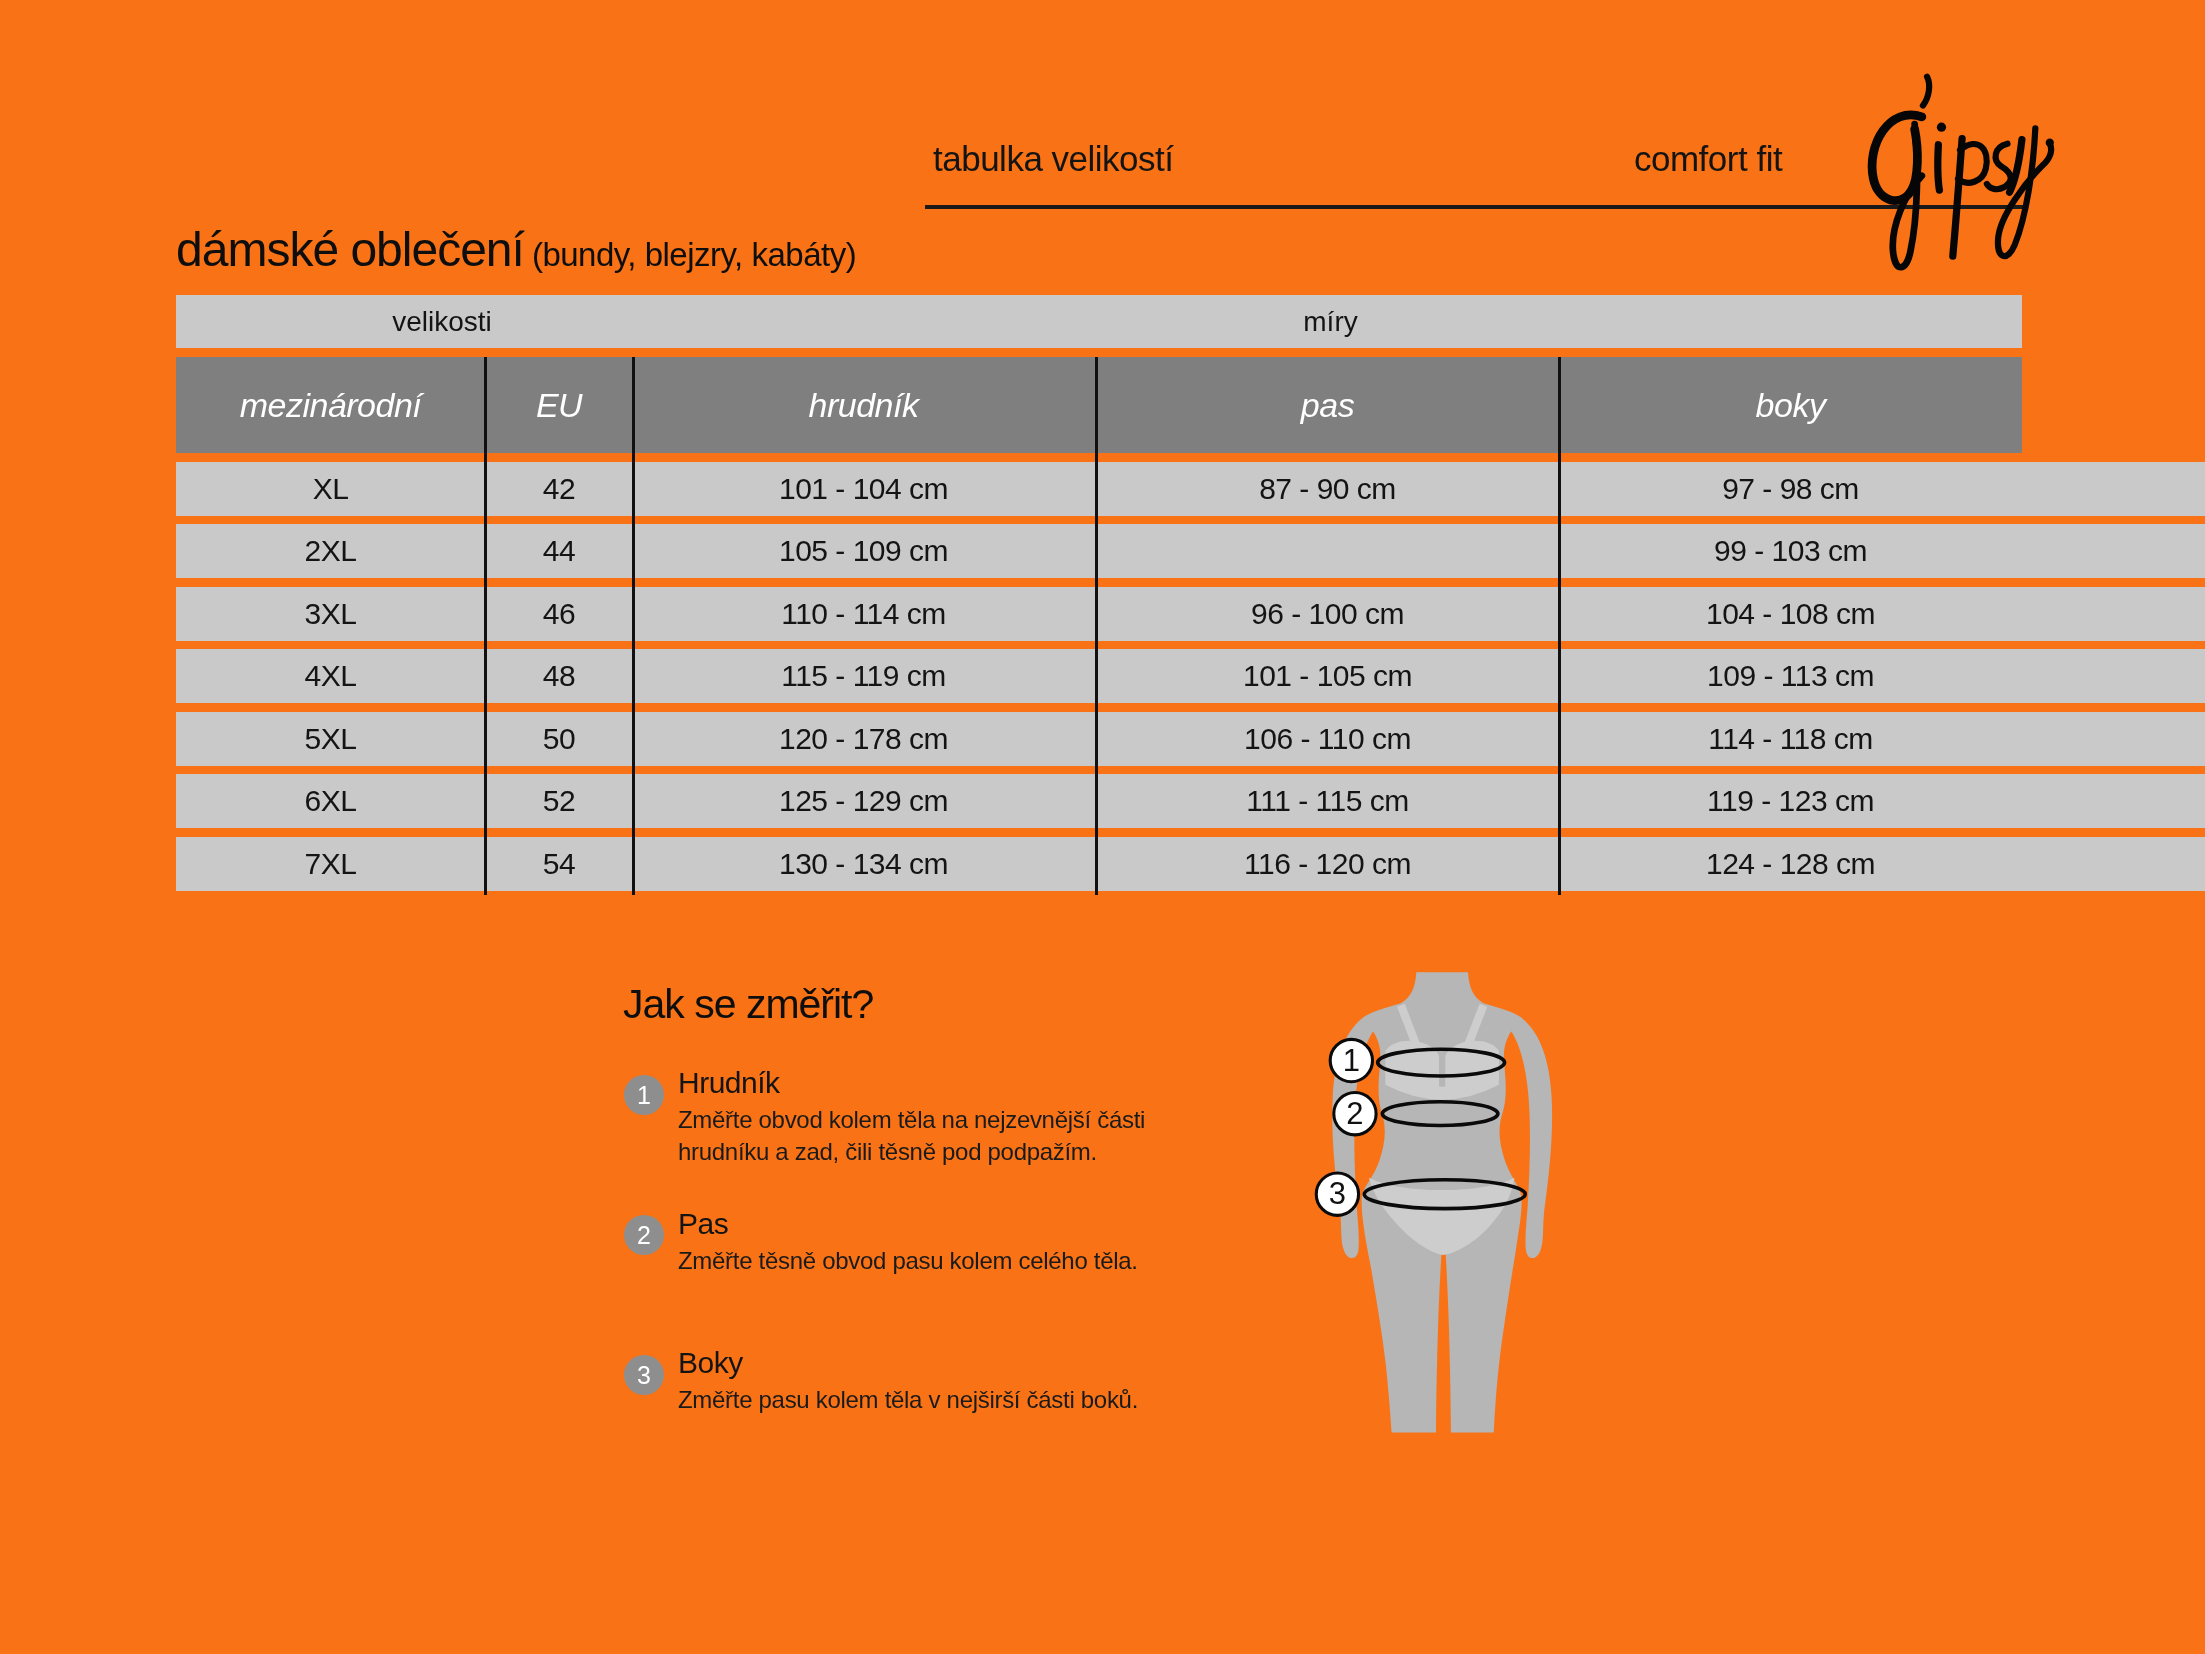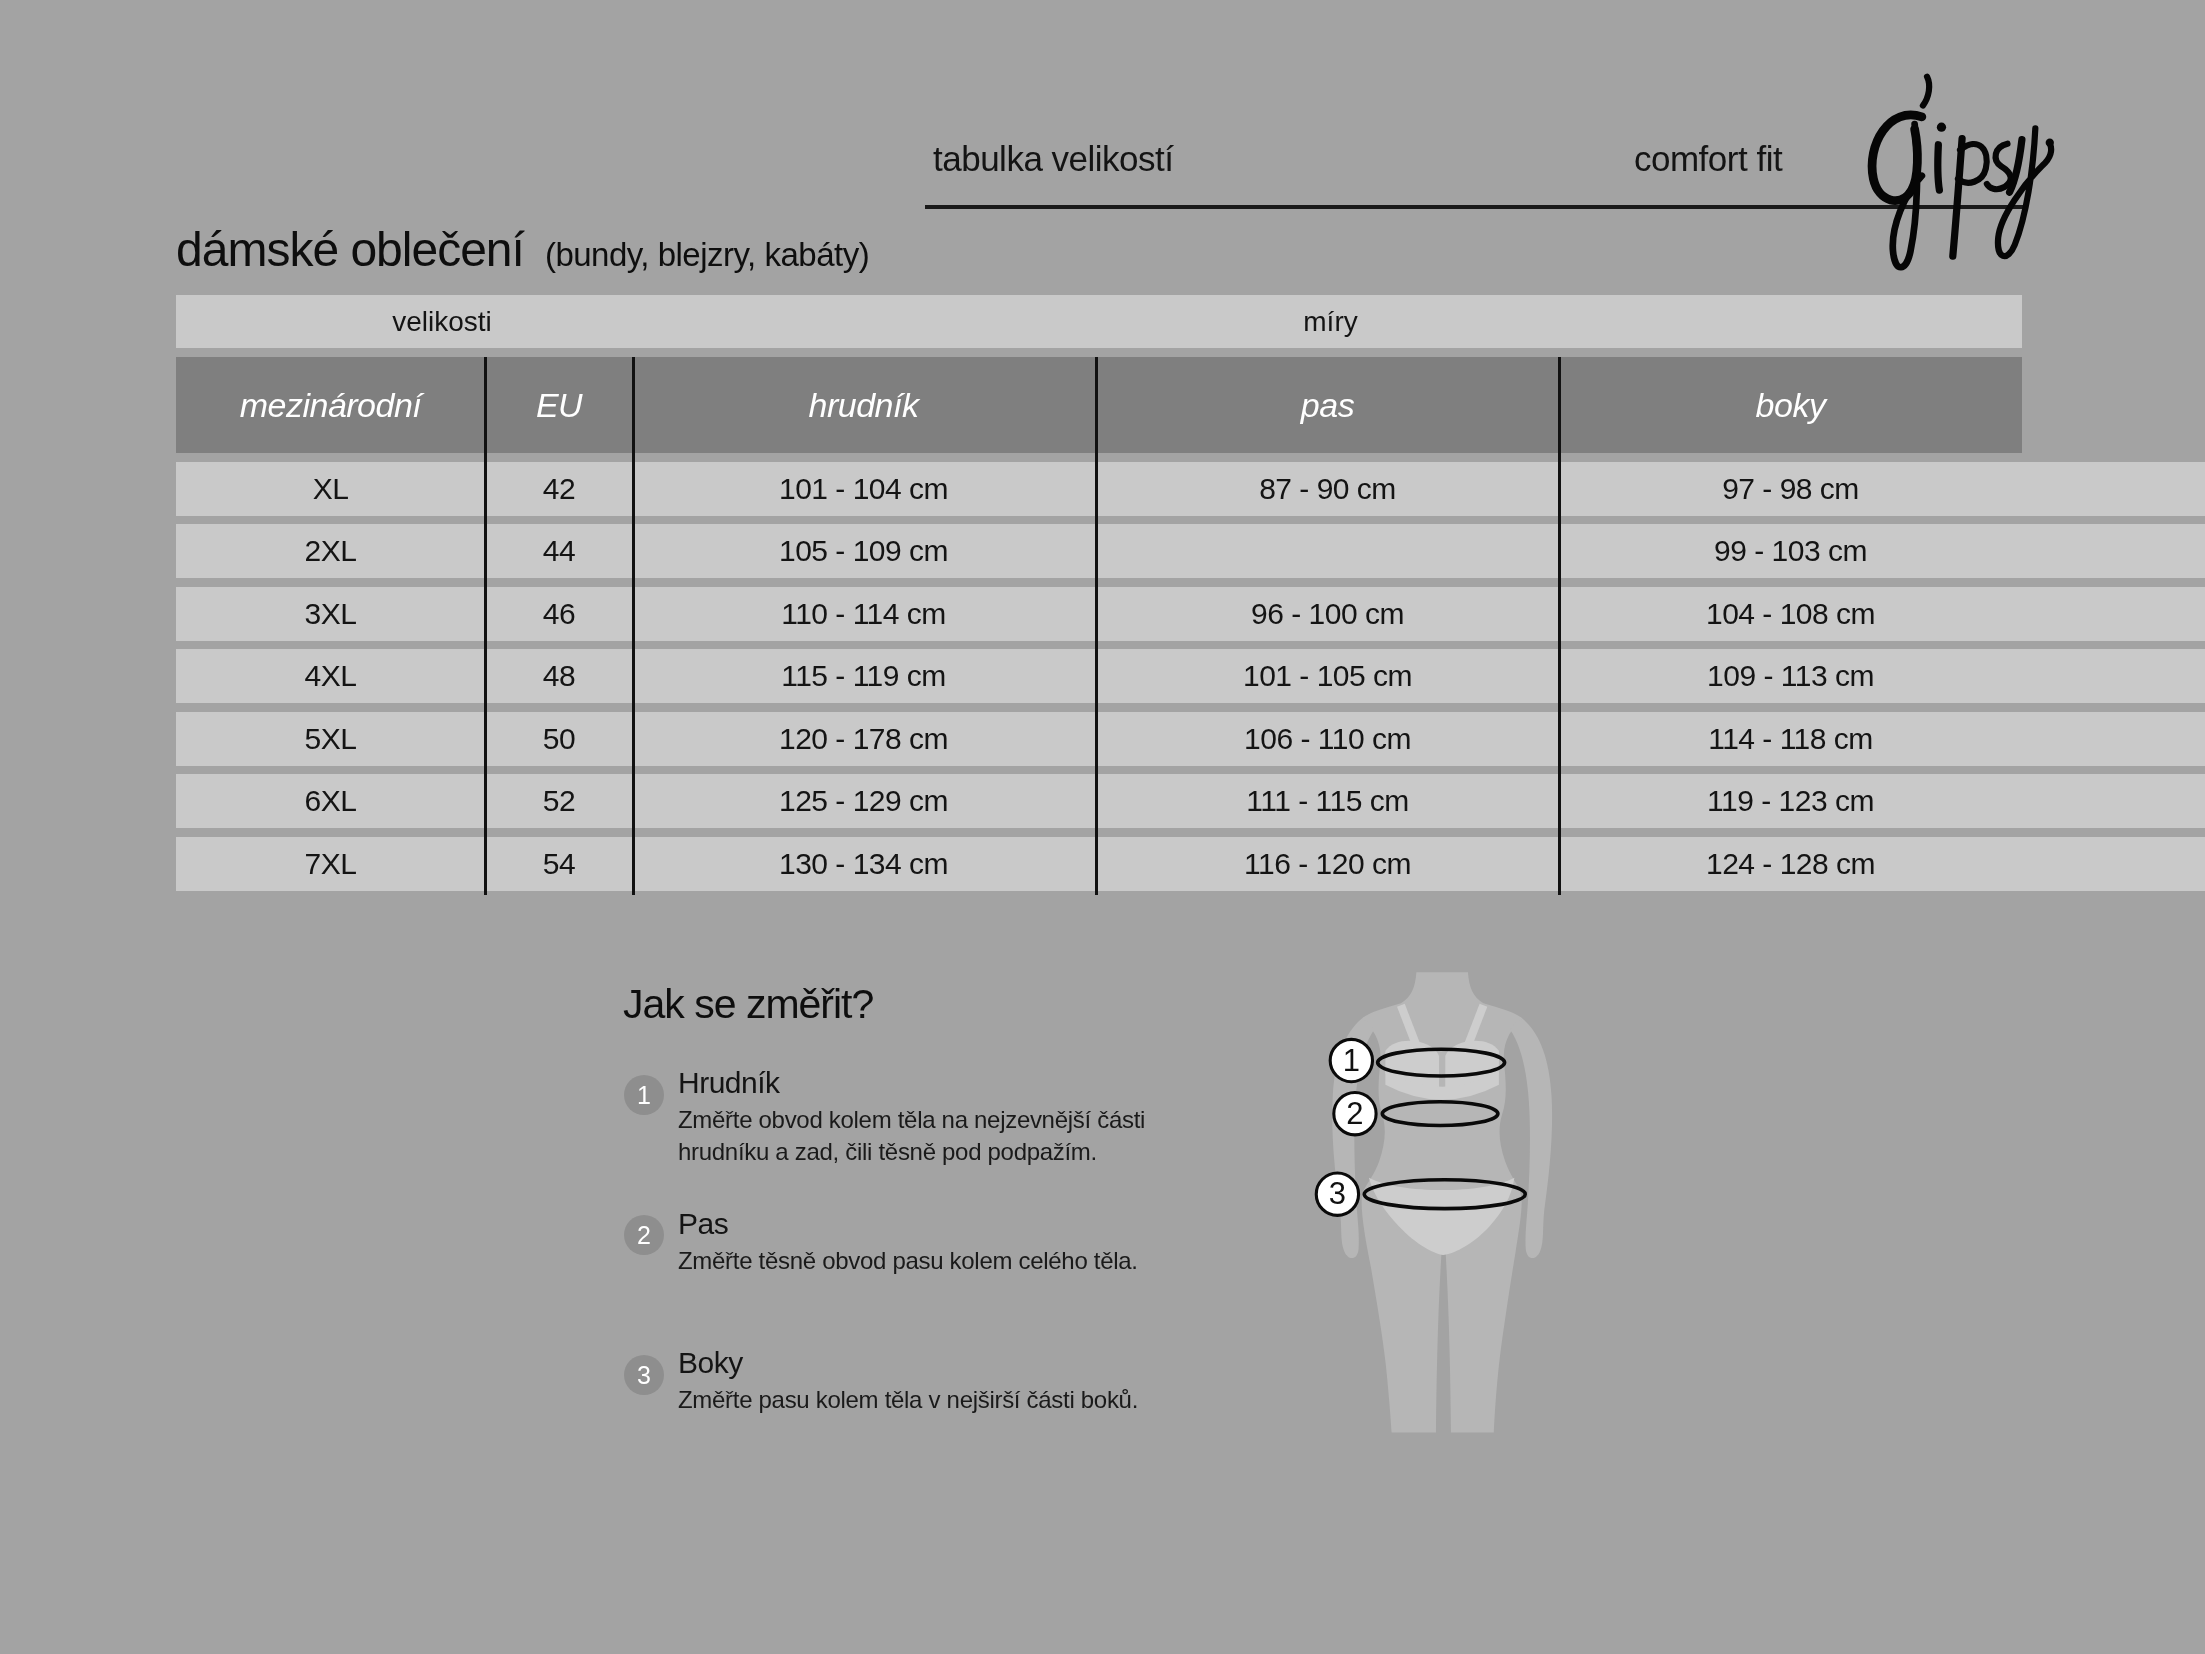--- a/index.html
+++ b/index.html
@@ -1,19 +1,19 @@
 <!DOCTYPE html>
 <html style="font-size:8.3px"><head>
 <meta charset="utf-8">
 <style>
   html,body{margin:0;padding:0;background:#ffffff;}
   #page{
     position:relative;
     width:2205px;height:1654px;
-    background:#a3a3a3;
+    background:#f97316;
     font-family:"Liberation Sans", sans-serif;
     color:#111;
     overflow:hidden;
   }
   .abs{position:absolute;}
 
   
   .hdr-title{
     left:933px;top:139px;
     font-size:35px;letter-spacing:-0.5px;color:#141414;
@@ -25,21 +25,21 @@
   .hdr-line{
     left:925px;top:205px;width:1100px;height:3.6px;background:#1a1a1a;
   }
   .logo-svg{left:1861px;top:67px;width:196px;height:238px;}
 
   
   .sec-title{
     left:176px;top:222px;white-space:nowrap;
     font-size:48px;letter-spacing:-1px;color:#0e0e0e;
   }
-  .sec-sub{font-size:33px;letter-spacing:-0.5px;margin-left:21px;}
+  .sec-sub{font-size:33px;letter-spacing:-0.5px;margin-left:8px;}
 
   
   .band-cell{
     top:295px;height:53px;background:#c9c9c9;
     text-align:center;line-height:53px;font-size:28px;color:#141414;
   }
   .band-sizes{left:176px;width:450px;padding-left:41px;}
   .band-measures{left:639px;width:1383px;}
 
   .dark-row{

